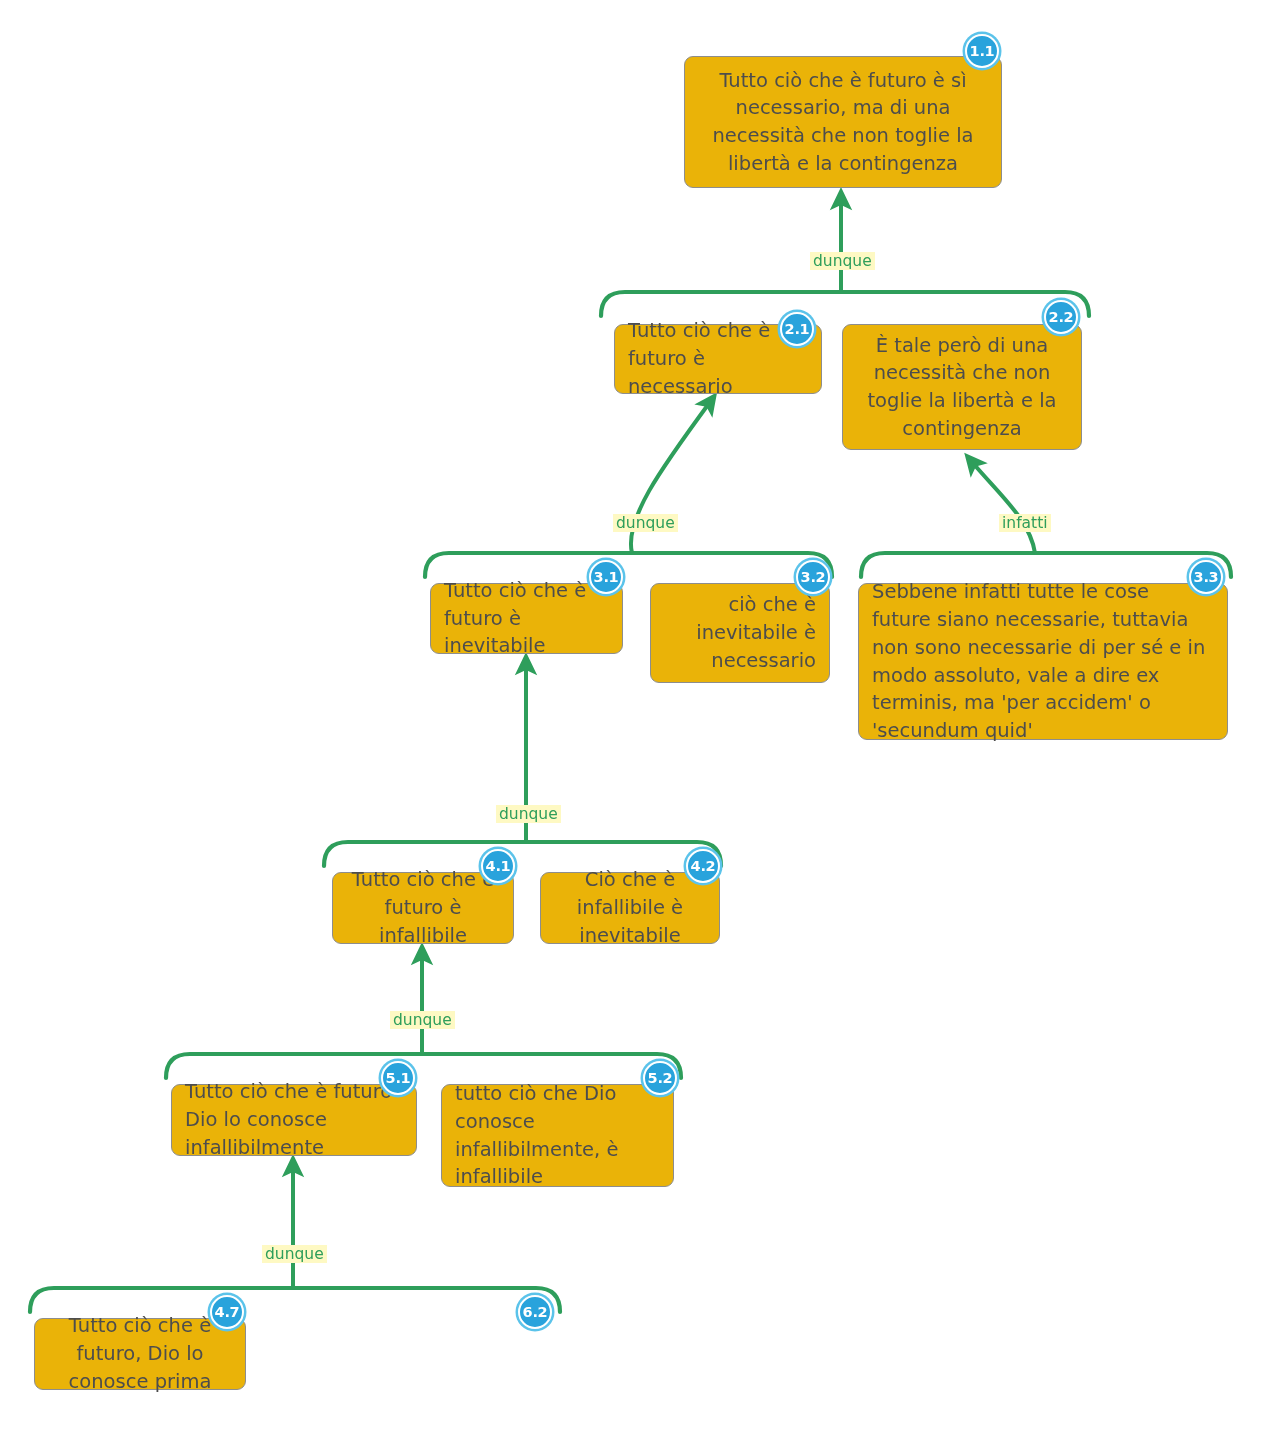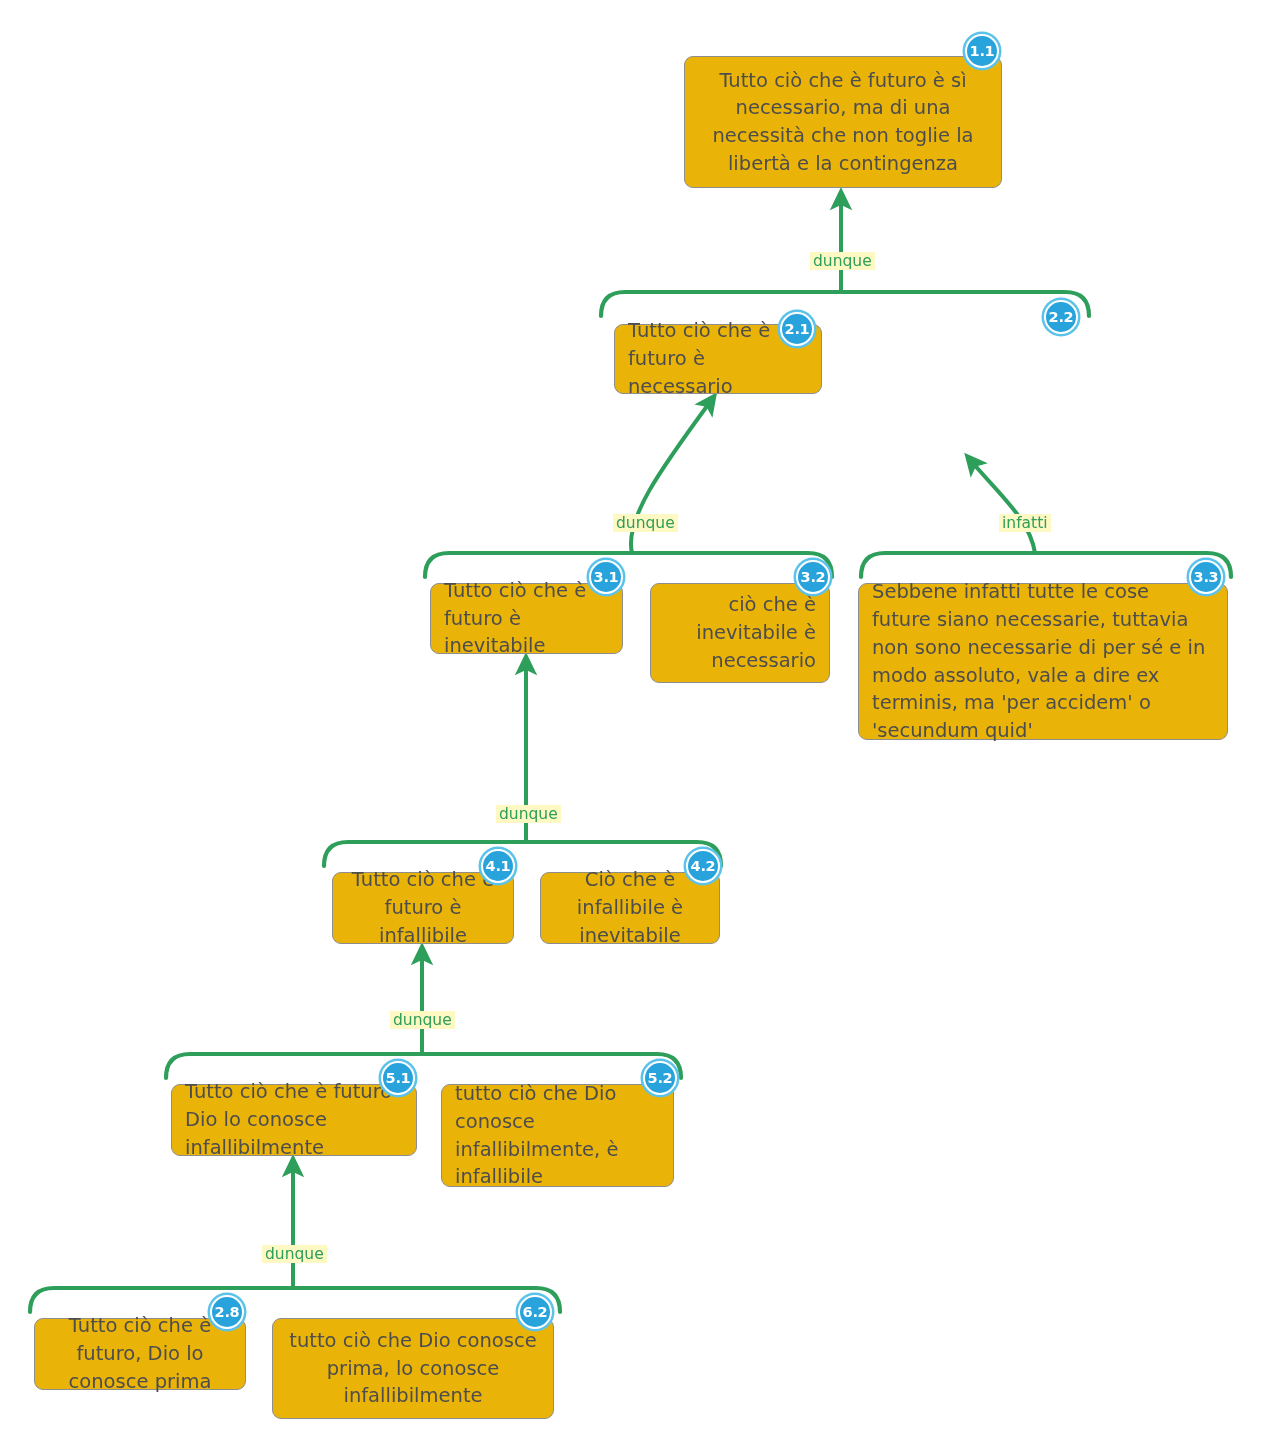--- a/index.html
+++ b/index.html
@@ -94,20 +94,21 @@
   <div class="edge-label" style="left:496px;top:805px;">dunque</div>
   <div class="edge-label" style="left:390px;top:1011px;">dunque</div>
   <div class="edge-label" style="left:262px;top:1245px;">dunque</div>
 
   <div class="node center" style="left:684px;top:56px;width:318px;height:132px;">Tutto ciò che è futuro è sì necessario, ma di una necessità che non toglie la libertà e la contingenza</div>
   <div class="badge" style="left:965px;top:34px;text-align:center;">1.1</div>
 
   <div class="node left" style="left:606px;top:324px;width:208px;height:70px;margin-left:8px;">Tutto ciò che è futuro è necessario</div>
   <div class="badge" style="left:780px;top:312px;">2.1</div>
 
+  <div class="node center" style="left:842px;top:324px;width:240px;height:126px;">È tale però di una necessità che non toglie la libertà e la contingenza</div>
   <div class="badge" style="left:1044px;top:300px;">2.2</div>
 
   <div class="node left" style="left:430px;top:583px;width:193px;height:71px;">Tutto ciò che è futuro è inevitabile</div>
   <div class="badge" style="left:589px;top:560px;">3.1</div>
 
   <div class="node left" style="left:650px;top:583px;width:180px;height:100px;text-align:right;">ciò che è inevitabile è necessario</div>
   <div class="badge" style="left:796px;top:560px;">3.2</div>
 
   <div class="node left" style="left:858px;top:583px;width:370px;height:157px;">Sebbene infatti tutte le cose future siano necessarie, tuttavia non sono necessarie di per sé e in modo assoluto, vale a dire ex terminis, ma 'per accidem' o 'secundum quid'</div>
   <div class="badge" style="left:1189px;top:560px;">3.3</div>
@@ -118,18 +119,17 @@
   <div class="node center" style="left:540px;top:872px;width:180px;height:72px;">Ciò che è infallibile è inevitabile</div>
   <div class="badge" style="left:686px;top:849px;">4.2</div>
 
   <div class="node left" style="left:171px;top:1084px;width:246px;height:72px;">Tutto ciò che è futuro Dio lo conosce infallibilmente</div>
   <div class="badge" style="left:381px;top:1061px;">5.1</div>
 
   <div class="node left" style="left:441px;top:1084px;width:233px;height:103px;">tutto ciò che Dio conosce infallibilmente, è infallibile</div>
   <div class="badge" style="left:643px;top:1061px;">5.2</div>
 
   <div class="node center" style="left:34px;top:1318px;width:212px;height:72px;">Tutto ciò che è futuro, Dio lo conosce prima</div>
-  <div class="badge" style="left:210px;top:1295px;">2.8</div>
+  <div class="badge" style="left:210px;top:1295px;">4.7</div>
 
-  <div class="node center" style="left:272px;top:1318px;width:282px;height:101px;">tutto ciò che Dio conosce prima, lo conosce infallibilmente</div>
   <div class="badge" style="left:518px;top:1295px;">6.2</div>
 
 </div>
 
 </body></html>

